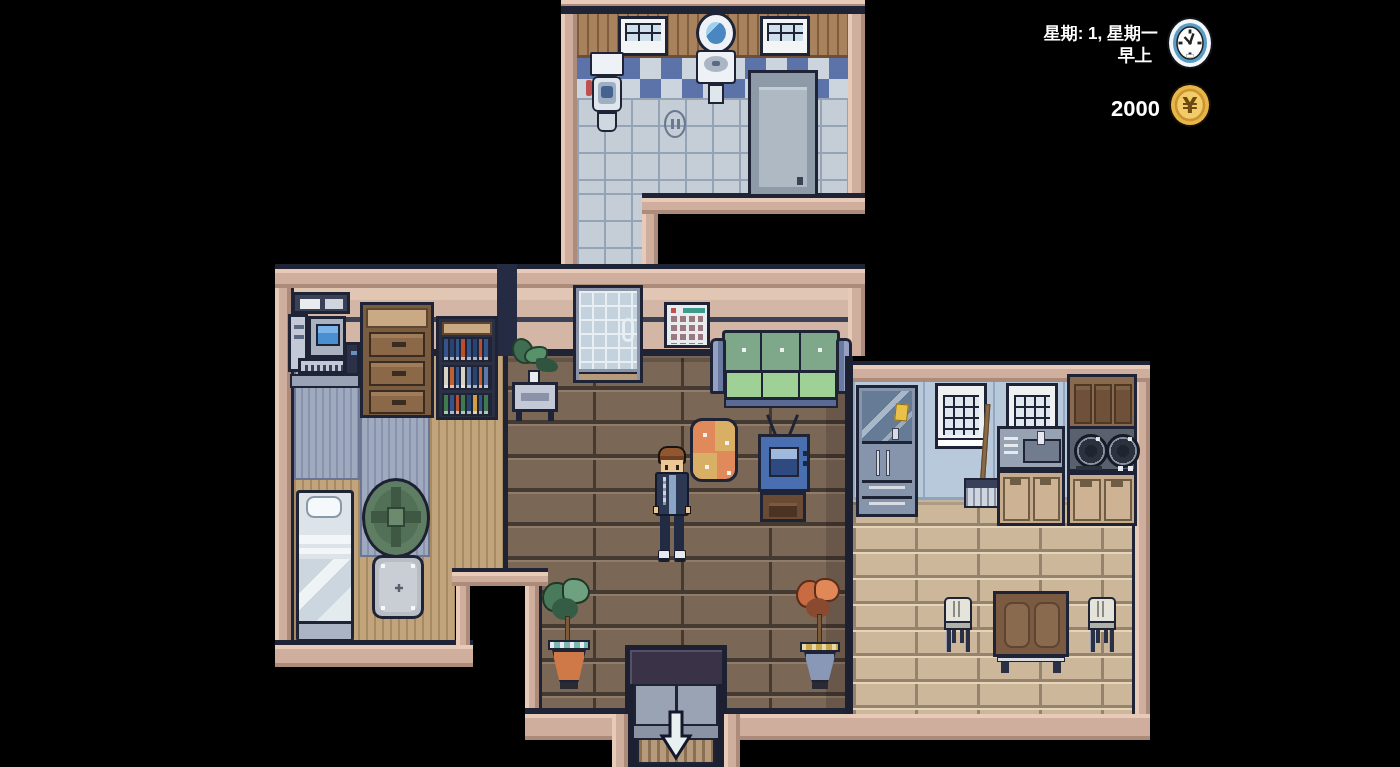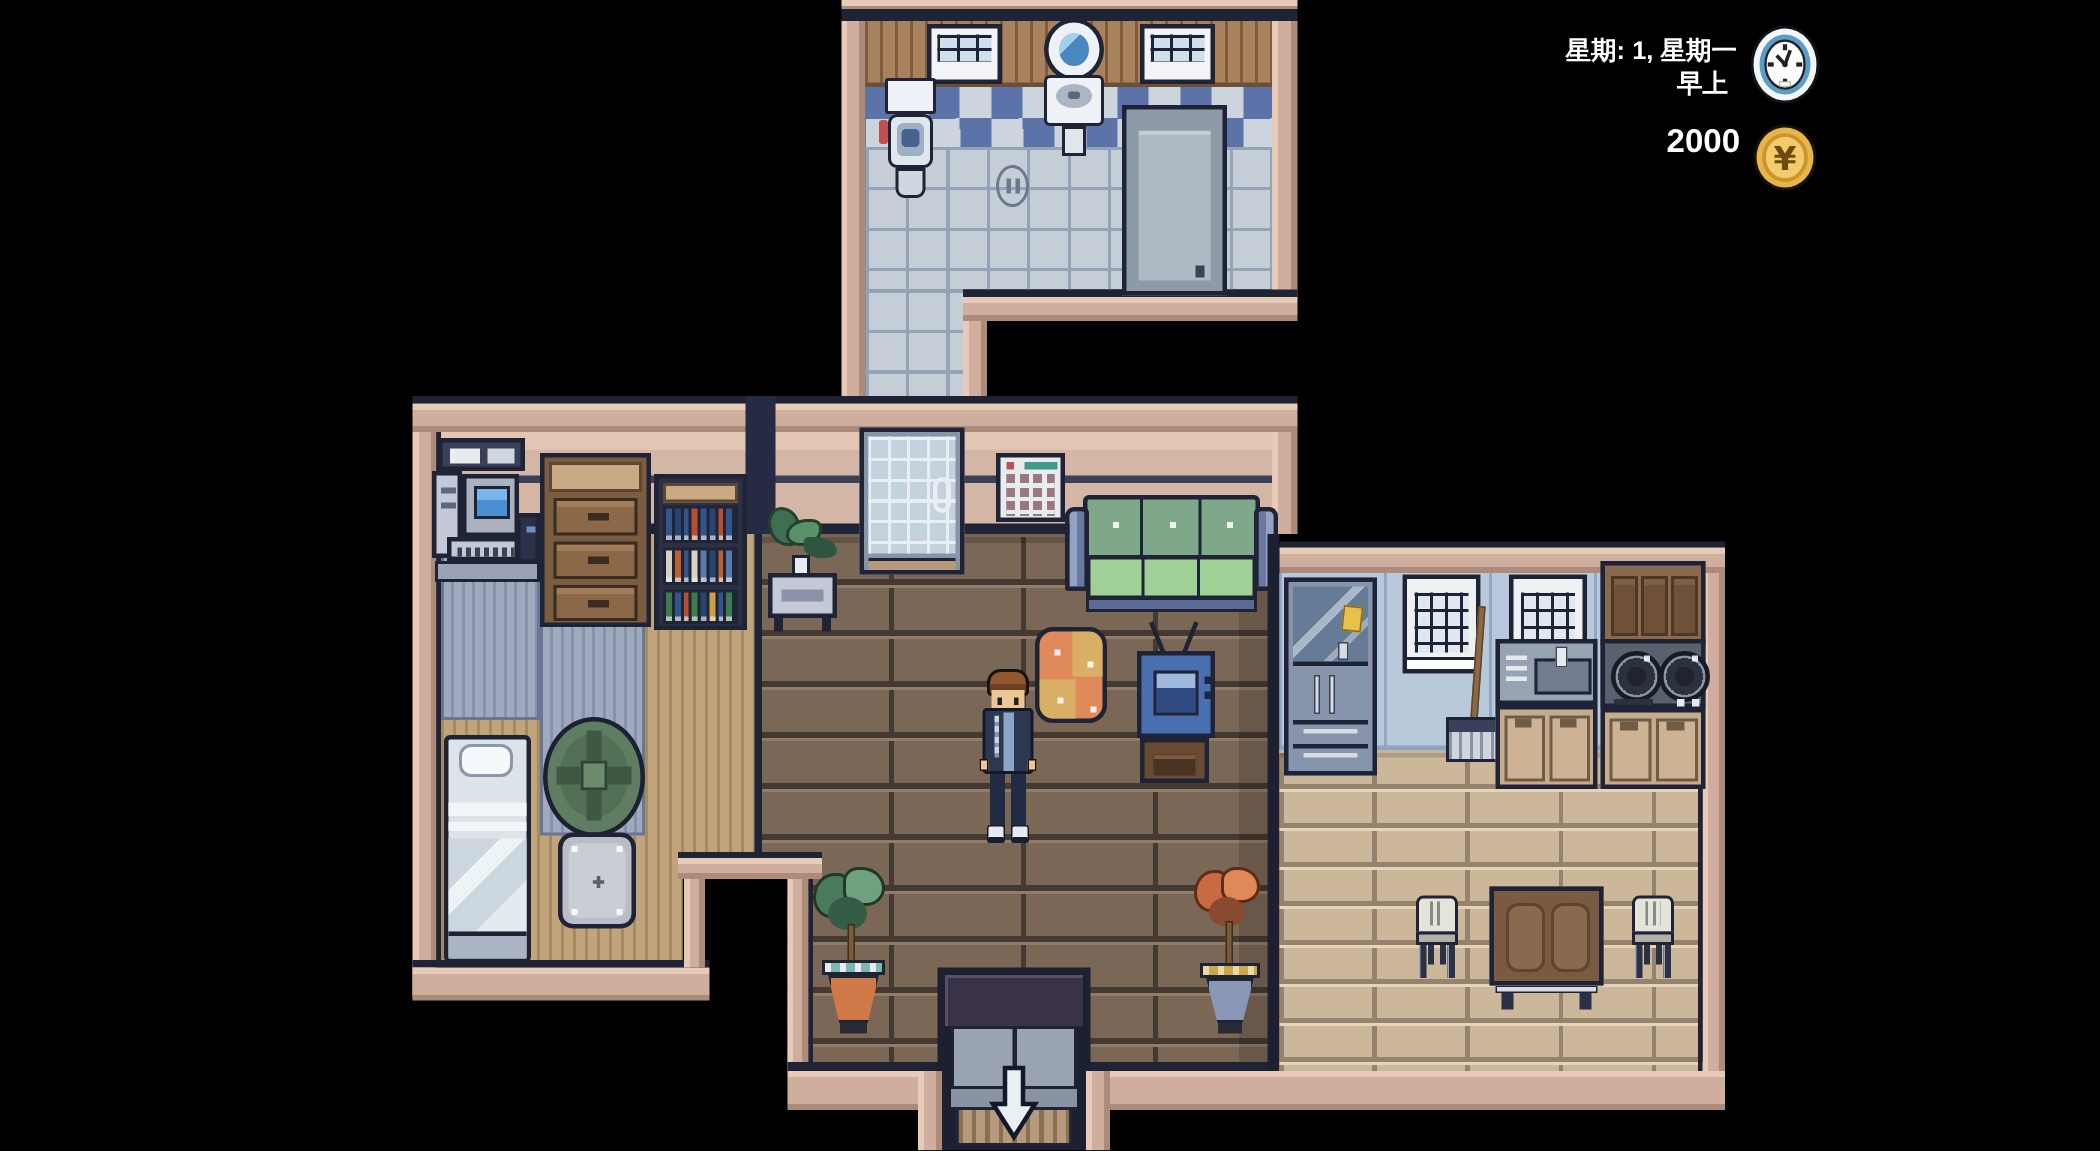--- a/index.html
+++ b/index.html
@@ -459,21 +459,21 @@
     <ellipse cx="24" cy="27" rx="13" ry="16" fill="#fdfdfd" stroke="#222" stroke-width="1.5"></ellipse>
     <rect x="22.6" y="13.5" width="2.8" height="4" fill="#222"></rect>
     <rect x="22.6" y="36.5" width="2.8" height="4" fill="#222"></rect>
     <rect x="12.5" y="25.6" width="4" height="2.8" fill="#222"></rect>
     <rect x="31.5" y="25.6" width="4" height="2.8" fill="#222"></rect>
     <line x1="24" y1="27" x2="18.5" y2="21" stroke="#222" stroke-width="2.4"></line>
     <line x1="24" y1="27" x2="27.5" y2="17.5" stroke="#222" stroke-width="2.4"></line>
     <circle cx="24" cy="27" r="1.8" fill="#222"></circle>
     <rect x="20.5" y="38.5" width="7" height="3" fill="#fff" stroke="#999" stroke-width=".6"></rect>
   </svg>
-  <div class="a hudtxt" style="left:1040px;top:81px;width:120px;font-size:22px;">2000</div>
+  <div class="a hudtxt" style="left:1040px;top:96px;width:120px;font-size:22px;">2000</div>
   <svg class="a" style="left:1168px;top:82px;" width="44" height="46" viewBox="0 0 44 46">
     <ellipse cx="22" cy="23" rx="21" ry="22" fill="#171206"></ellipse>
     <ellipse cx="22" cy="23" rx="19" ry="20" fill="#e8b648"></ellipse>
     <ellipse cx="22" cy="23" rx="14" ry="15" fill="#f2cc6a" stroke="#c9952e" stroke-width="2.5"></ellipse>
     <text x="22" y="31" text-anchor="middle" font-family="DejaVu Sans, sans-serif" font-size="22" font-weight="bold" fill="#6e4a10">¥</text>
   </svg>
 
 </div>
 
 </body></html>

